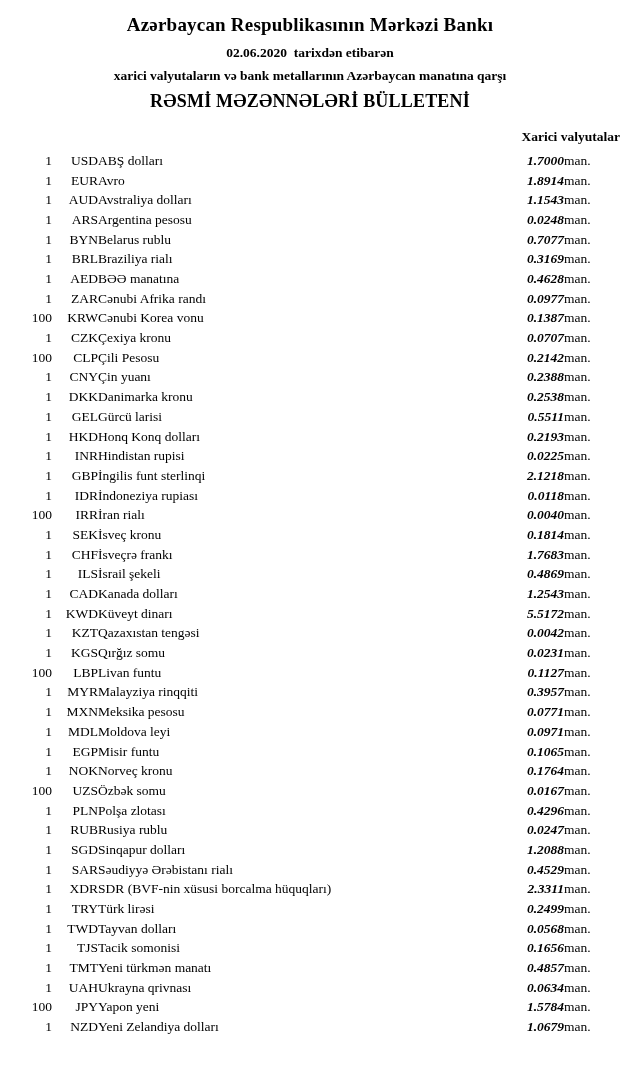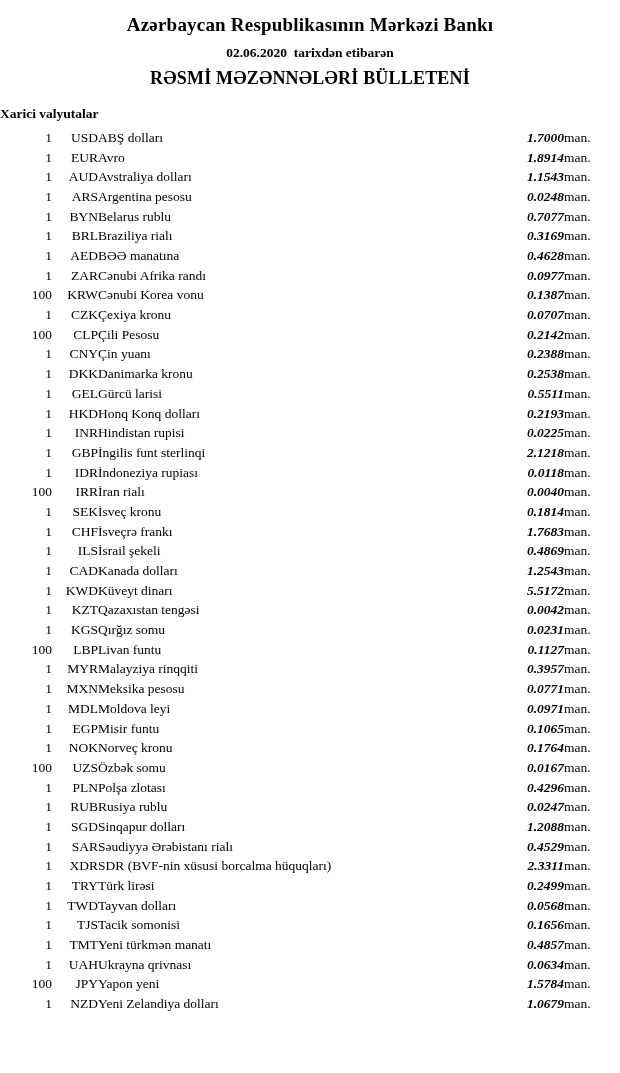--- a/index.html
+++ b/index.html
@@ -45,21 +45,21 @@
     font-weight: bold;
     margin: 7px 0 0 0;
   }
   .bulletin-title {
     font-size: 18px;
     font-weight: bold;
     margin: 7px 0 12px 0;
     letter-spacing: 0.2px;
   }
   .section-title {
-    text-align: left;
+    text-align: right;
     font-size: 13.5px;
     font-weight: bold;
     margin: 17px 0 6px 0;
   }
   table.rates {
     border-collapse: collapse;
     margin: 0 auto;
     width: 600px;
   }
   table.rates td {
@@ -99,20 +99,21 @@
 <body>
 
 <div class="page">
 
   <div class="header">
     <div class="bank-title">Azərbaycan Respublikasının Mərkəzi Bankı</div>
     <div class="date-line">
       <span class="date-val">02.06.2020</span>
       &nbsp;<span>tarixdən etibarən</span>
     </div>
+    <div class="subtitle">xarici valyutaların və bank metallarının Azərbaycan manatına qarşı</div>
     <div class="bulletin-title">RƏSMİ MƏZƏNNƏLƏRİ BÜLLETENİ</div>
   </div>
 
   <div class="section-title">Xarici valyutalar</div>
 
   <table class="rates">
     <tbody>
         <tr>
           <td class="units">1</td>
           <td class="code">USD</td>

